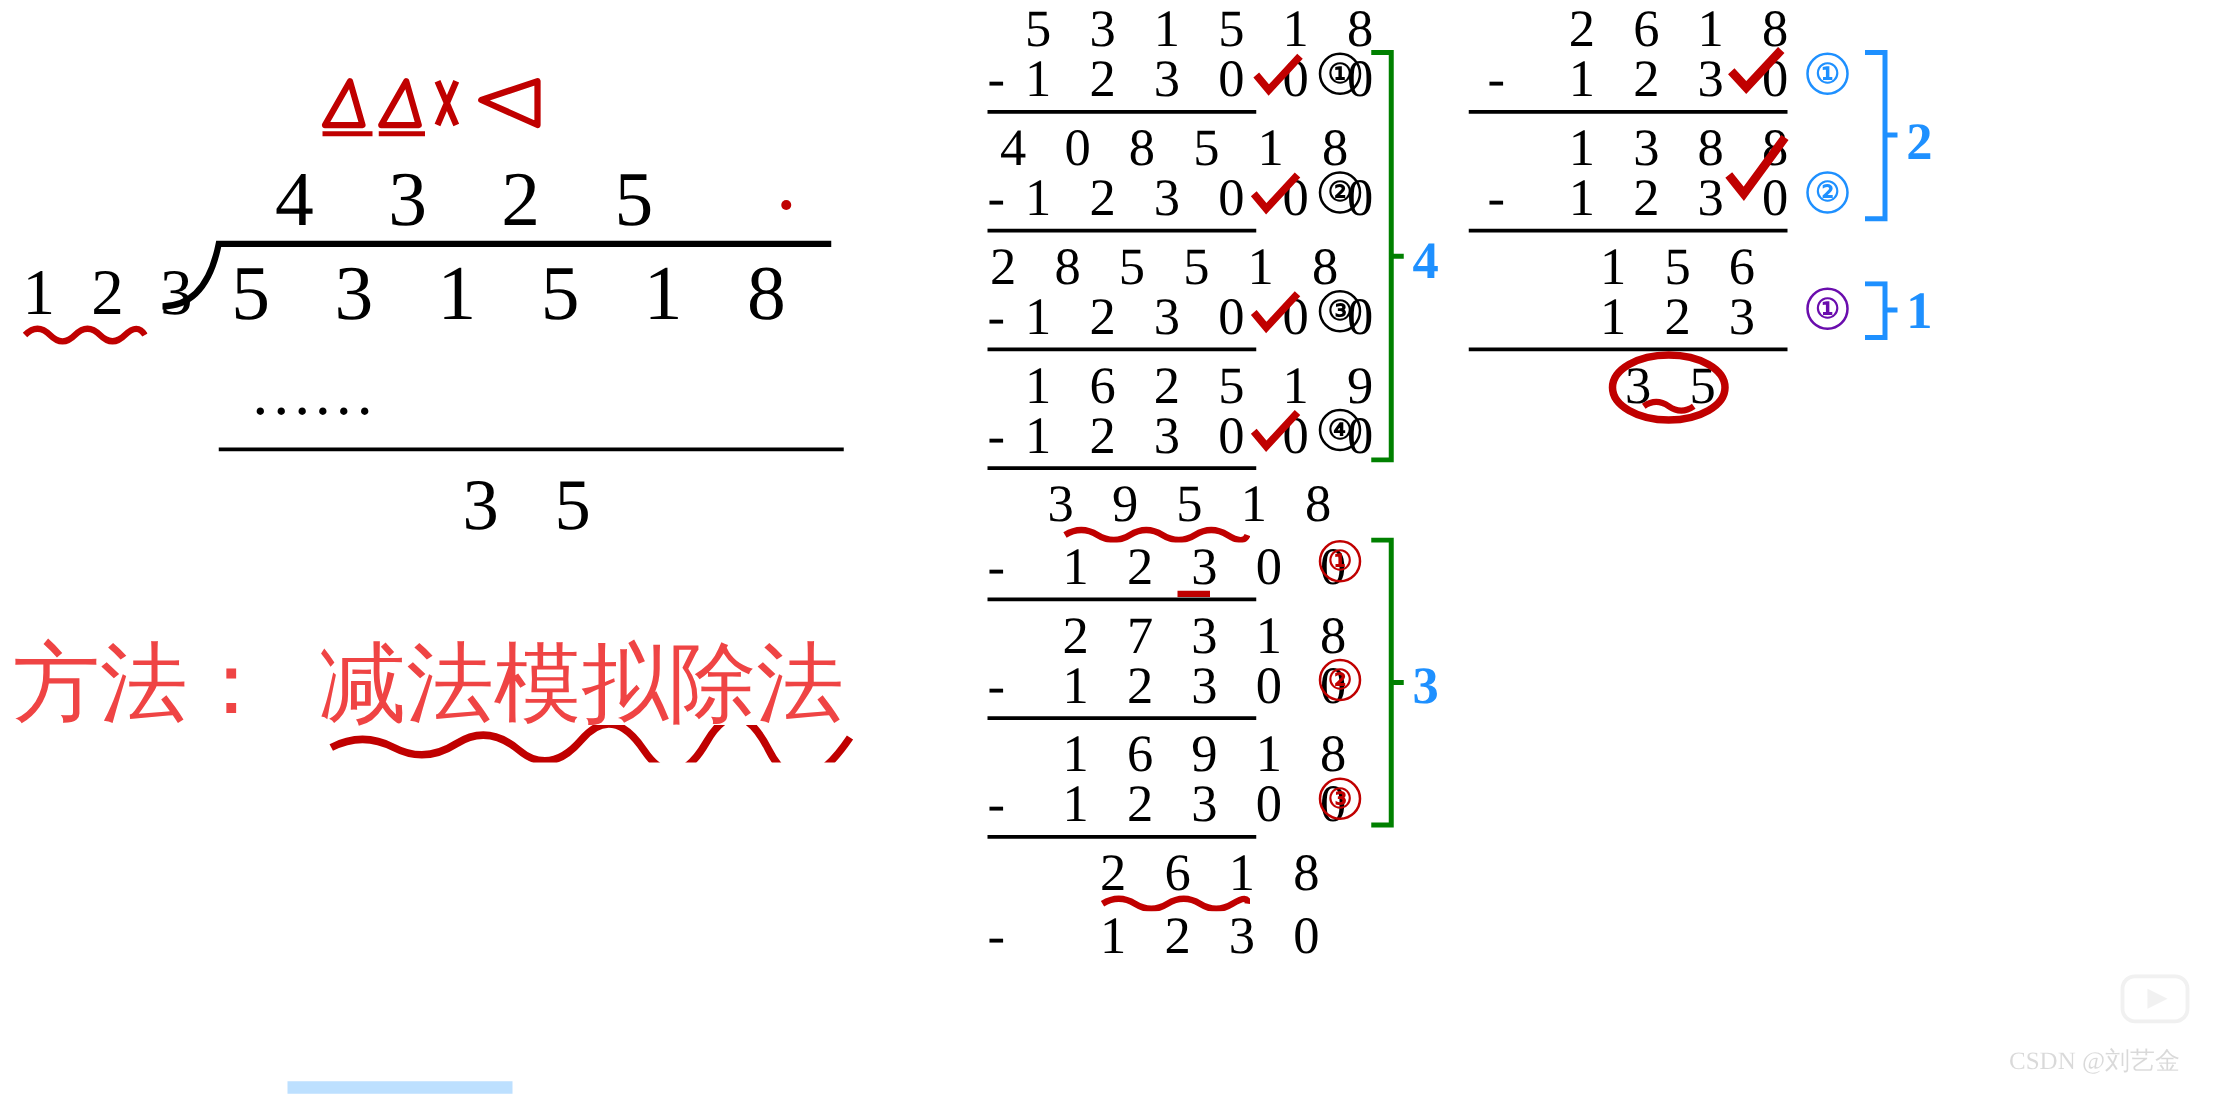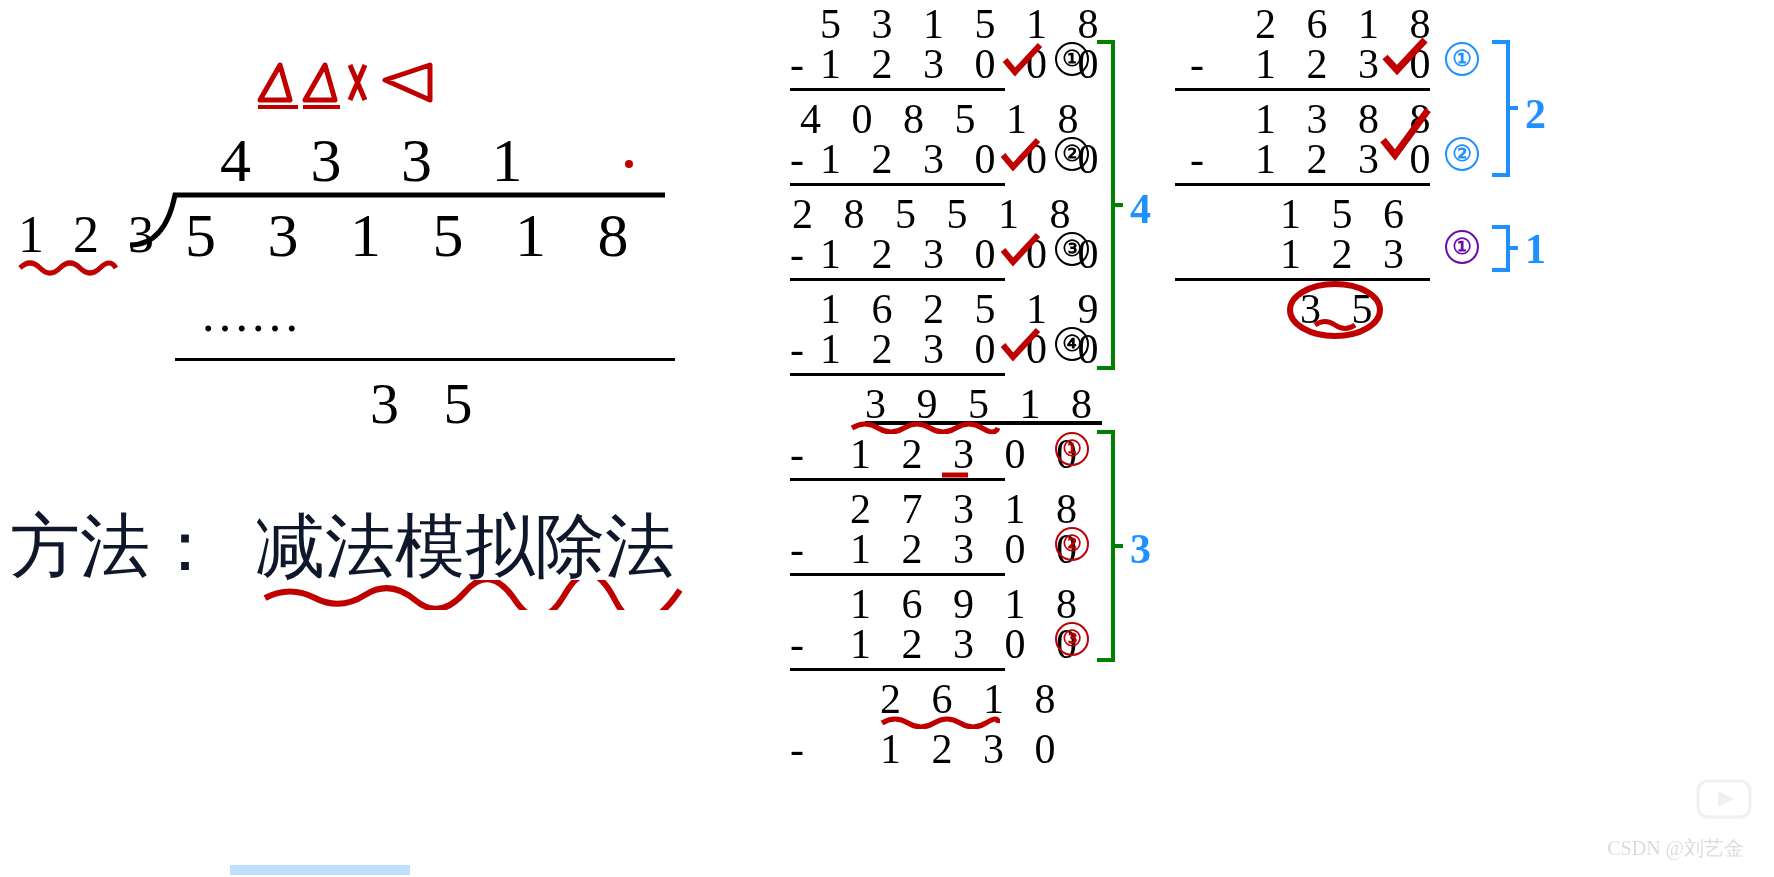--- a/index.html
+++ b/index.html
@@ -10,38 +10,38 @@
     background: #ffffff;
     font-family: "Times New Roman", serif;
     overflow: hidden;
     position: relative;
   }
   .abs { position: absolute; }
   .num { font-size: 50px; letter-spacing: 12px; color: #000; }
   .num-mid { font-size: 42px; letter-spacing: 10px; color: #000; }
   .minus { font-size: 42px; color: #000; }
   .hr { height: 3px; background: #000; }
-  .method-text { font-size: 70px; color: #0f172a; font-family: "SimSun","宋体",serif; }
+  .method-text { font-size: 70px; color: #ef4444; font-family: "SimSun","宋体",serif; }
   .watermark { font-size: 20px; color: rgba(0,0,0,0.15); }
   .circ {
     width: 34px; height: 34px; border-radius: 50%; border: 2.5px solid;
     display: flex; align-items: center; justify-content: center;
     font-size: 22px; font-weight: bold; box-sizing: border-box;
   }
   .circ-black { border-color:#000; color:#000; }
   .circ-red   { border-color:#c00000; color:#c00000; }
   .circ-blue  { border-color:#1e90ff; color:#1e90ff; }
   .circ-purple{ border-color:#6a0dad; color:#6a0dad; }
   .digit-text { font-size:42px; font-weight:bold; }
   .digit-blue { color:#1e90ff; }
 </style>
 </head>
 <body>
 
-<div class="abs num" style="left:220px; top:125px; font-size:62px; letter-spacing:22px;">4 3 3 1</div>
+<div class="abs num" style="left:220px; top:125px; font-size:62px; letter-spacing:22px;">4 3 2 5</div>
 
 <svg class="abs" style="left:105px; top:185px;" width="570" height="80">
   <path d="M 25 60 Q 60 60 70 10 L 560 10" stroke="#000" stroke-width="5" fill="none"></path>
 </svg>
 
 <div class="abs num" style="left:18px; top:205px; font-size:52px; letter-spacing:8px;">1 2 3</div>
 
 <div class="abs num" style="left:185px; top:200px; font-size:62px; letter-spacing:18px;">5 3 1 5 1 8</div>
 
 <div class="abs" style="left:200px; top:285px; font-size:50px;">……</div>
@@ -106,21 +106,21 @@
     <path d="M5,20 L15,32 L40,5" stroke="#c00000" stroke-width="6" fill="none"></path>
   </svg>
 <div class="abs circ circ-black" style="left:1055px; top:327px;">④</div>
 <div class="abs hr" style="left:790px; top:373px; width:215px;"></div>
 
 <svg class="abs" style="left:1095px; top:40px;" width="30" height="330">
   <path d="M2,2 L18,2 L18,328 L2,328 M18,165 L28,165" stroke="#008000" stroke-width="4" fill="none"></path>
 </svg>
 <div class="abs digit-text digit-blue" style="left:1130px; top:185px;">4</div>
 
-<div class="abs num-mid" style="left:865px; top:380px;text-decoration:underline;">3 9 5 1 8</div>
+<div class="abs num-mid" style="left:838px; top:380px;">3 9 5 1 8</div>
 
 <svg class="abs" style="left:850px; top:420px;" width="150" height="14">
   <path d="M2,8 Q15,0 28,8 T54,8 T80,8 T106,8 T132,8 T148,8" stroke="#c00000" stroke-width="5" fill="none"></path>
 </svg>
 
 <div class="abs minus" style="left:790px; top:430px;">-</div>
 <div class="abs num-mid" style="left:850px; top:430px;">1 2 3 0 0</div>
 <div class="abs circ circ-red" style="left:1055px; top:432px;">①</div>
 
 <svg class="abs" style="left:940px; top:470px;" width="30" height="10">

